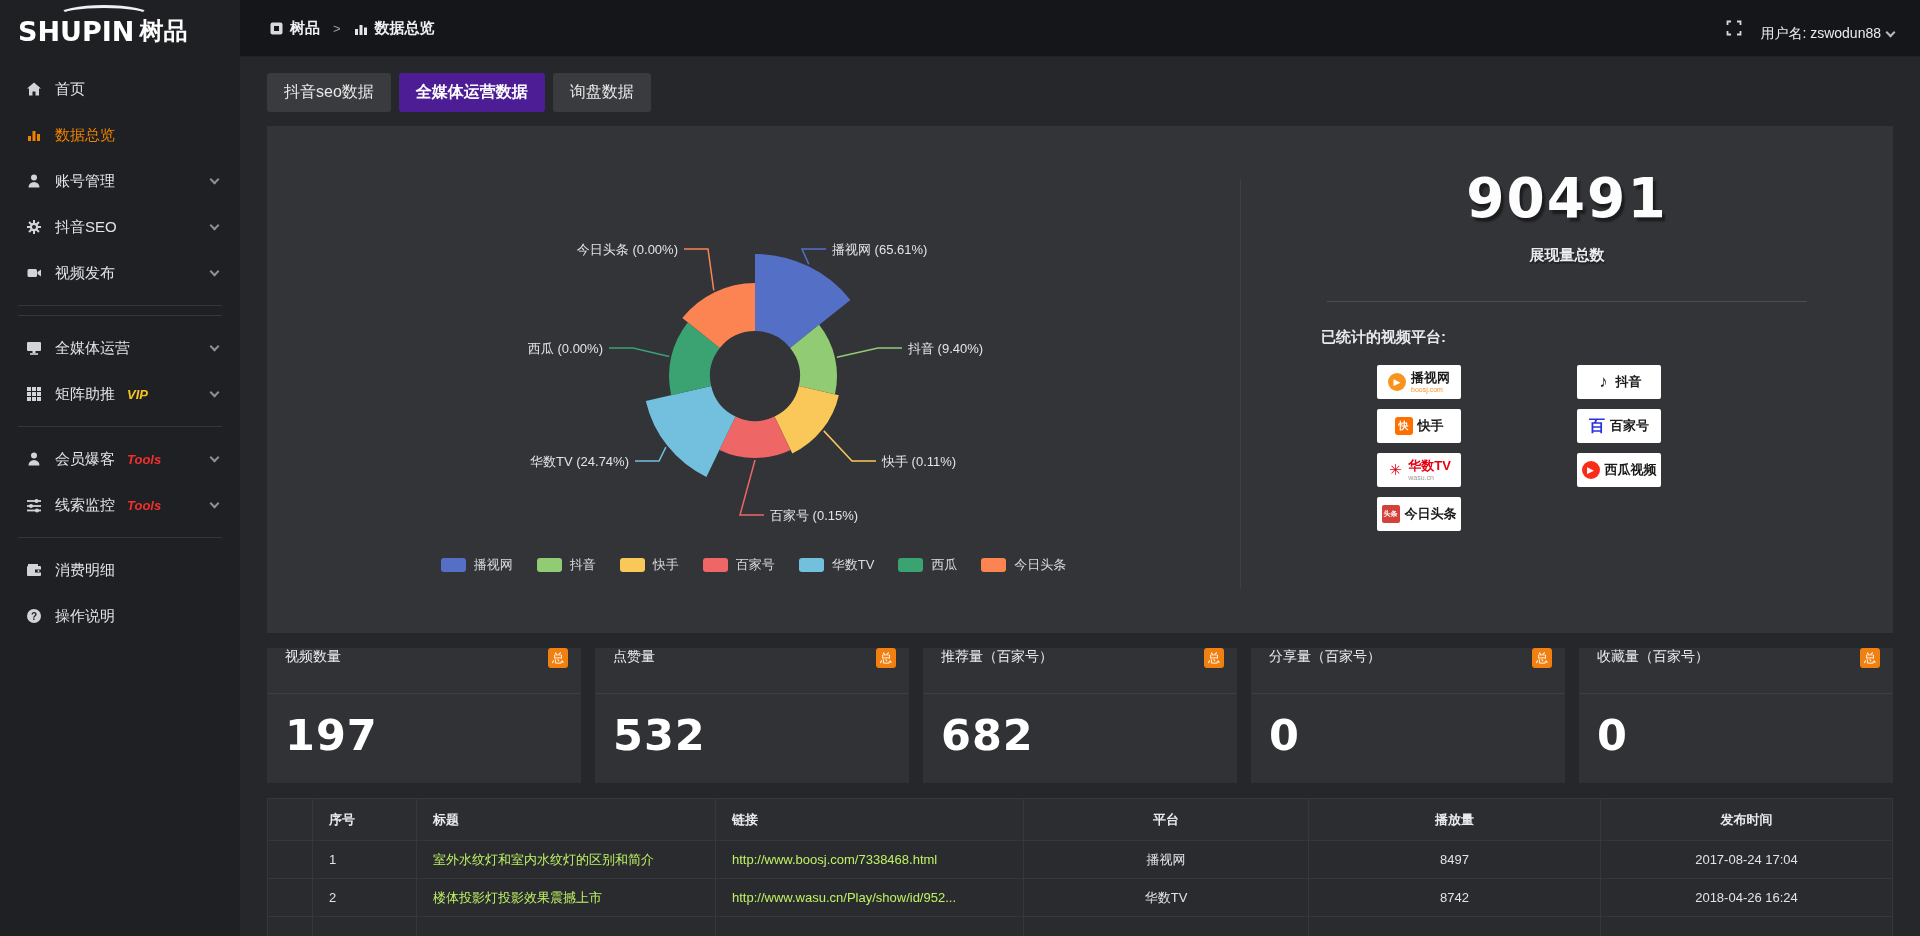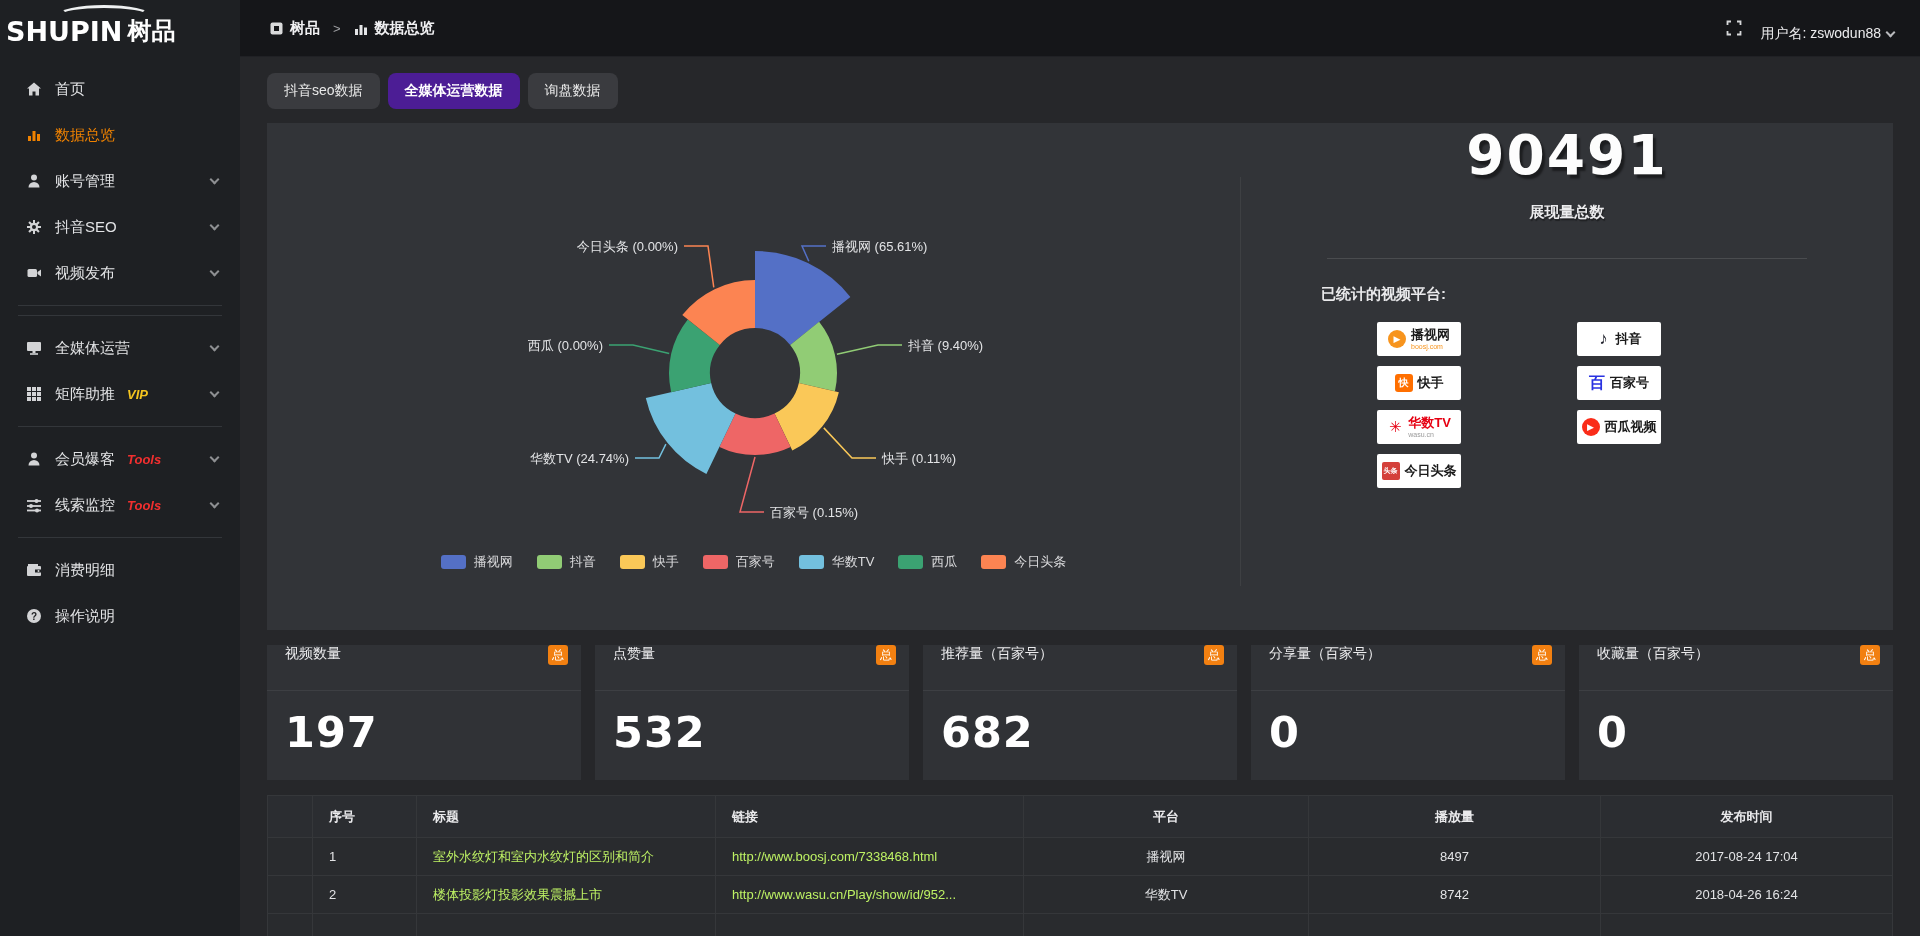--- a/index.html
+++ b/index.html
@@ -12,55 +12,55 @@
             display:flex; align-items:center; padding:0 26px 0 30px; border-bottom:1px solid #202125; }
   .crumb { display:flex; align-items:center; gap:7px; color:#f0f0f2; font-size:15px; font-weight:bold; }
   .crumb-sep { color:#9fa0a3; font-size:13px; font-weight:normal; margin:0 6px; }
   .topbar-right { margin-left:auto; display:flex; align-items:center; gap:18px; }
   .username { color:#ececee; font-size:14px; display:flex; align-items:center; gap:6px; cursor:pointer;margin-top:12px; }
   .chev { width:7px; height:7px; border-right:2px solid #b9babd; border-bottom:2px solid #b9babd;
           transform:rotate(45deg); margin-top:-3px; }
 
   
   .sidebar { position:absolute; left:0; top:0; width:240px; height:936px; background:#1e2023; overflow:hidden; }
-  .logo { position:relative; height:62px; display:flex; align-items:center; padding-left:6px; }
+  .logo { position:relative; height:62px; display:flex; align-items:center; padding-left:18px; }
   .logo-arc { position:absolute; top:5px; left:58px; width:92px; height:20px;
               border:3px solid transparent; border-top:3px solid #eef0f1; border-radius:50%; }
   .logo-en { font-size:27px; font-weight:800; color:#fff; letter-spacing:0px; font-family:"DejaVu Sans",sans-serif; }
   .logo-cn { font-size:24px; font-weight:800; color:#fff; margin-left:5px; }
   .menu { padding-top:4px; }
   .menu-item { display:flex; align-items:center; height:46px; padding:0 22px 0 26px; cursor:pointer;
                color:#e2e3e5; font-size:15px; }
   .mi-icon { width:16px; height:16px; margin-right:13px; flex:0 0 16px; }
   .menu-item.active { color:#f08200; }
   .menu-item.active .mi-icon path, .menu-item.active .mi-icon rect, .menu-item.active .mi-icon circle { fill:#f08200; }
   .menu-badge { margin-left:12px; font-style:italic; font-weight:bold; font-size:13px; color:#f12f2f; }
   .menu-badge.gold { color:#f5c51f; }
   .mi-arrow { margin-left:auto; width:7px; height:7px; border-right:2px solid #8e8f92;
               border-bottom:2px solid #8e8f92; transform:rotate(45deg); margin-top:-4px; }
   .menu-divider { height:1px; background:#33363a; margin:9px 18px; }
 
   
   .content { position:absolute; left:240px; top:57px; right:0; bottom:0; overflow:hidden;
              padding:16px 27px 0; background:#26272a; }
   .tabs { display:flex; gap:8px; }
-  .tab { background:#3a3b3f; color:#e8e8e8; font-size:14px; padding:9px 17px; border-radius:8px; cursor:pointer; }
+  .tab { background:#3a3b3f; color:#e8e8e8; font-size:16px; padding:9px 17px; border-radius:3px; cursor:pointer; }
   .tab.active { background:#4c1d95; color:#fff; font-weight:bold; }
 
   
   .panel { margin-top:14px; height:507px; background:#323438; display:flex; }
   .chart-region { width:973px; position:relative; flex:0 0 973px; }
   .chart-region svg.pie { position:absolute; left:0; top:0; }
   .chart-legend { position:absolute; left:0; right:0; top:430px; display:flex; justify-content:center;
                   align-items:center; gap:24px; }
   .legend-item { display:flex; align-items:center; cursor:pointer; }
   .legend-swatch { width:25px; height:14px; border-radius:3px; display:inline-block; }
   .legend-label { color:#dcdcde; font-size:13px; margin-left:8px; }
   .panel-divider { width:1px; background:#3e4043; margin:54px 0 44px; }
-  .summary-region { flex:1; }
+  .summary-region { flex:1; padding-top:40px; }
   .big-number { text-align:center; font-size:55px; font-weight:800; color:#fdfdfd; letter-spacing:2px;
                 text-shadow:3px 4px 2px rgba(0,0,0,0.45); font-family:"DejaVu Sans",sans-serif; }
   .big-label { text-align:center; font-size:15px; font-weight:bold; color:#ececee; margin-top:16px;
                text-shadow:1px 2px 1px rgba(0,0,0,0.4); }
   .summary-hr { width:480px; height:1px; background:#4a4c4f; margin:36px auto 0; }
   .platforms-title { font-size:15px; font-weight:bold; color:#e9e9eb; margin:26px 0 0 80px; }
   .logo-grid { display:flex; gap:116px; margin:18px 0 0 136px; }
   .logo-col { display:flex; flex-direction:column; gap:10px; }
   .pbadge { width:84px; height:34px; background:#fff; border-radius:2px; display:flex; align-items:center;
             justify-content:center; gap:5px; }

